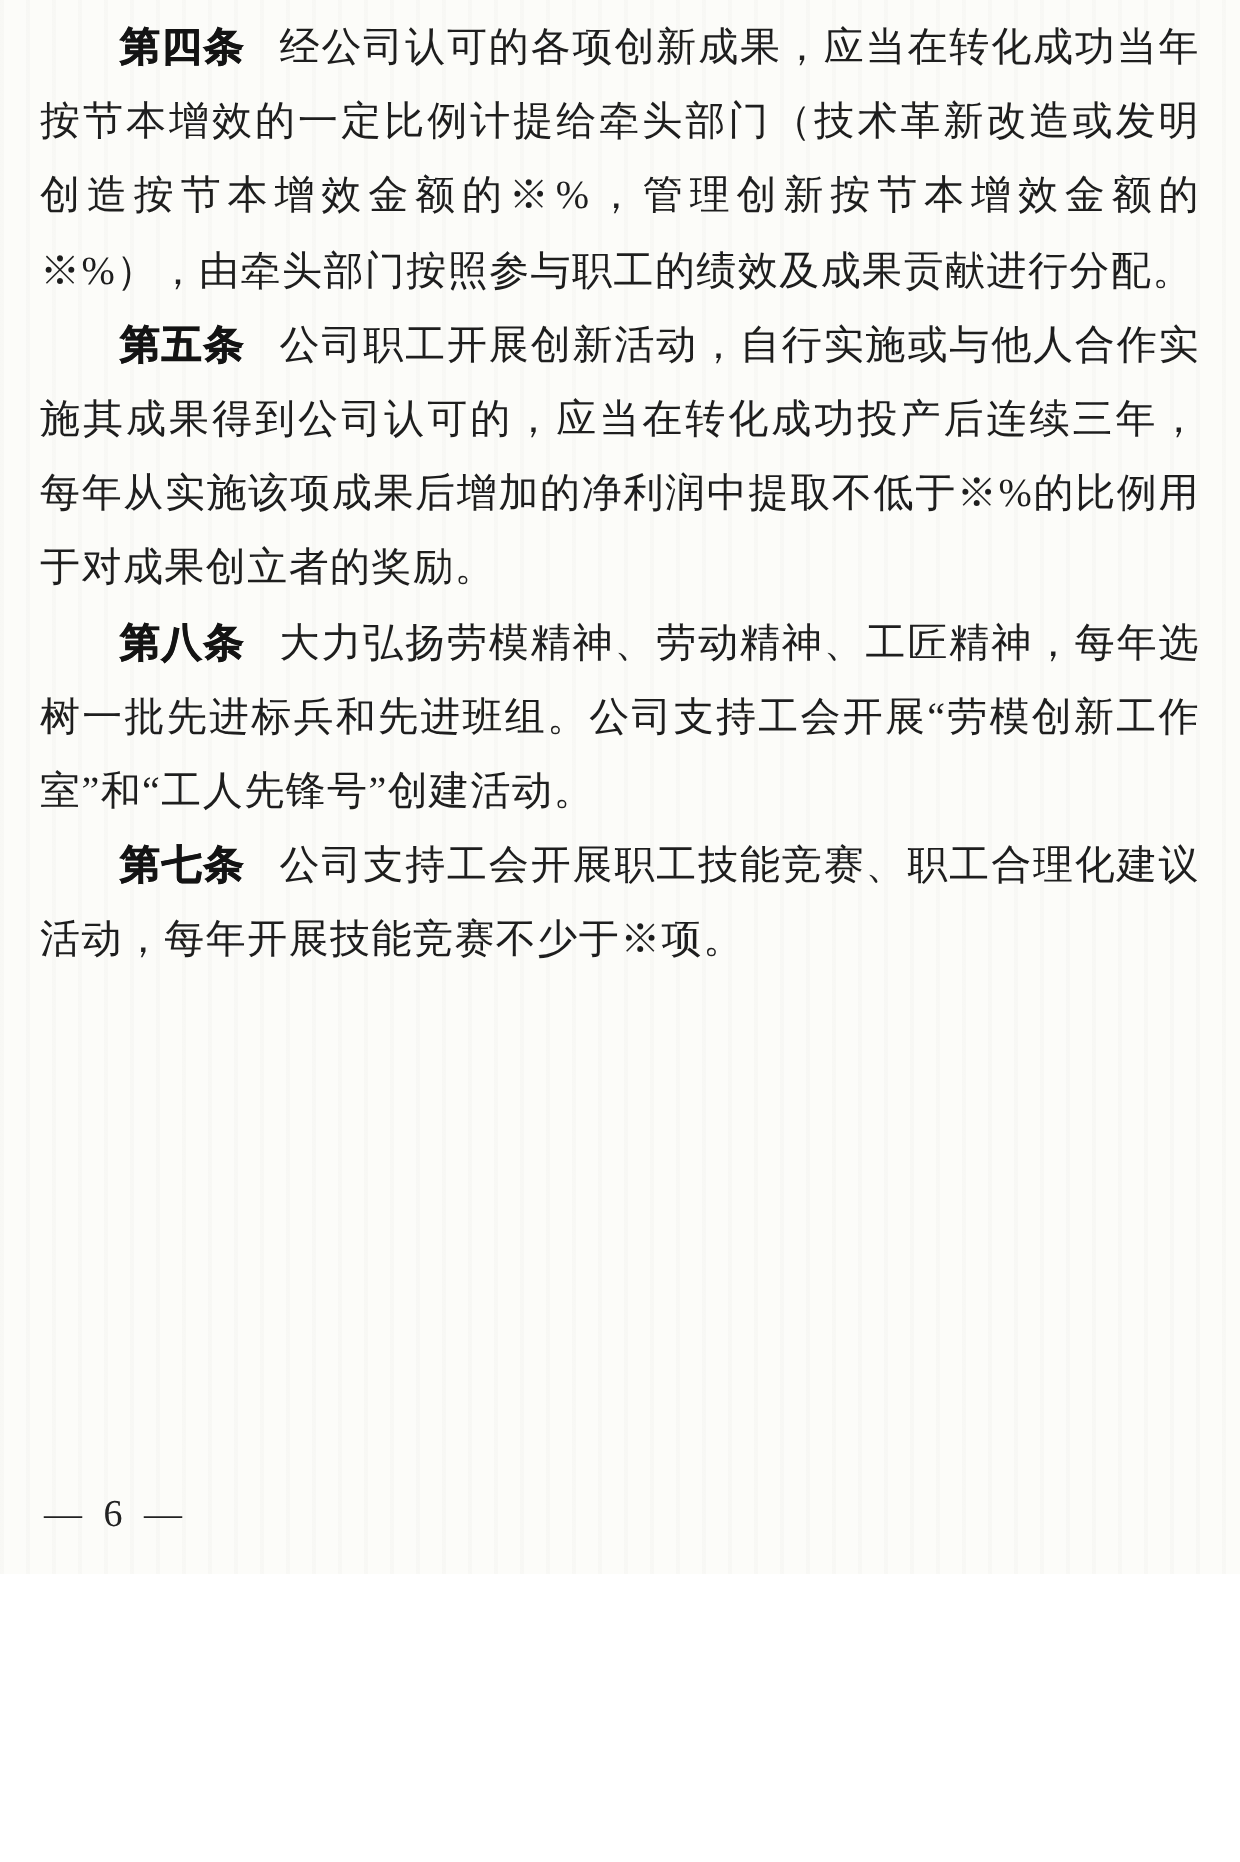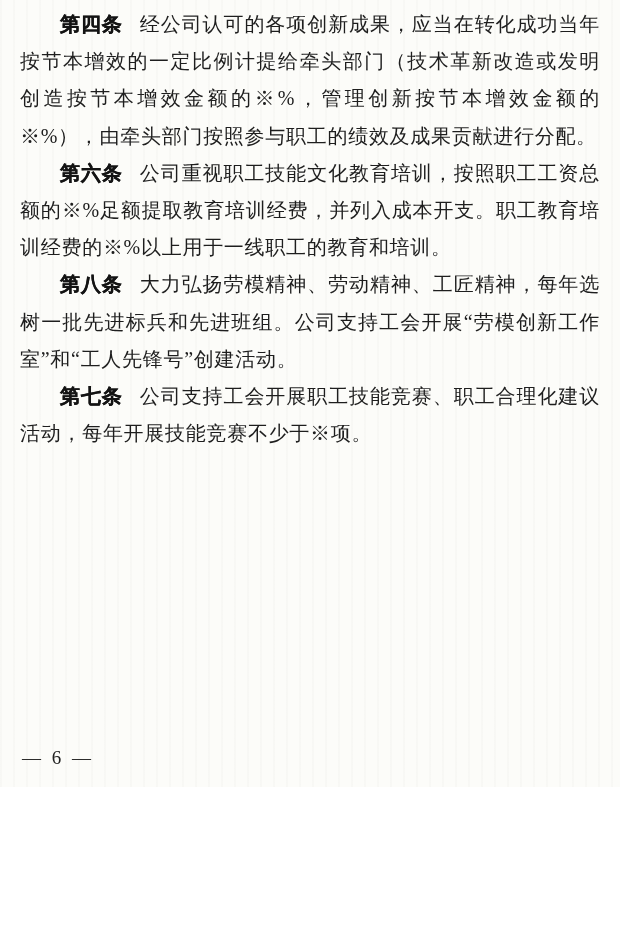--- a/index.html
+++ b/index.html
@@ -56,22 +56,22 @@
   }
 </style>
 </head>
 <body>
 
 <div class="page">
   <div class="doc-body">
 
     <p class="article"><span class="num">第四条</span><span>经公司认可的各项创新成果，应当在转化成功当年按节本增效的一定比例计提给牵头部门（技术革新改造或发明创造按节本增效金额的※%，管理创新按节本增效金额的※%），由牵头部门按照参与职工的绩效及成果贡献进行分配。</span></p>
 
+    <p class="article"><span class="num">第五条</span><span>公司职工开展创新活动，自行实施或与他人合作实施其成果得到公司认可的，应当在转化成功投产后连续三年，每年从实施该项成果后增加的净利润中提取不低于※%的比例用于对成果创立者的奖励。</span></p>
 
-    <p class="article"><span class="num">第六条</span><span>公司重视职工技能文化教育培训，按照职工工资总额的※%足额提取教育培训经费，并列入成本开支。职工教育培训经费的※%以上用于一线职工的教育和培训。</span></p>
 
     <p class="article"><span class="num">第八条</span><span>大力弘扬劳模精神、劳动精神、工匠精神，每年选树一批先进标兵和先进班组。公司支持工会开展“劳模创新工作室”和“工人先锋号”创建活动。</span></p>
 
     <p class="article"><span class="num">第七条</span><span>公司支持工会开展职工技能竞赛、职工合理化建议活动，每年开展技能竞赛不少于※项。</span></p>
 
 
 
   </div>
 
   <div class="footer-pagenum">— 6 —</div>

